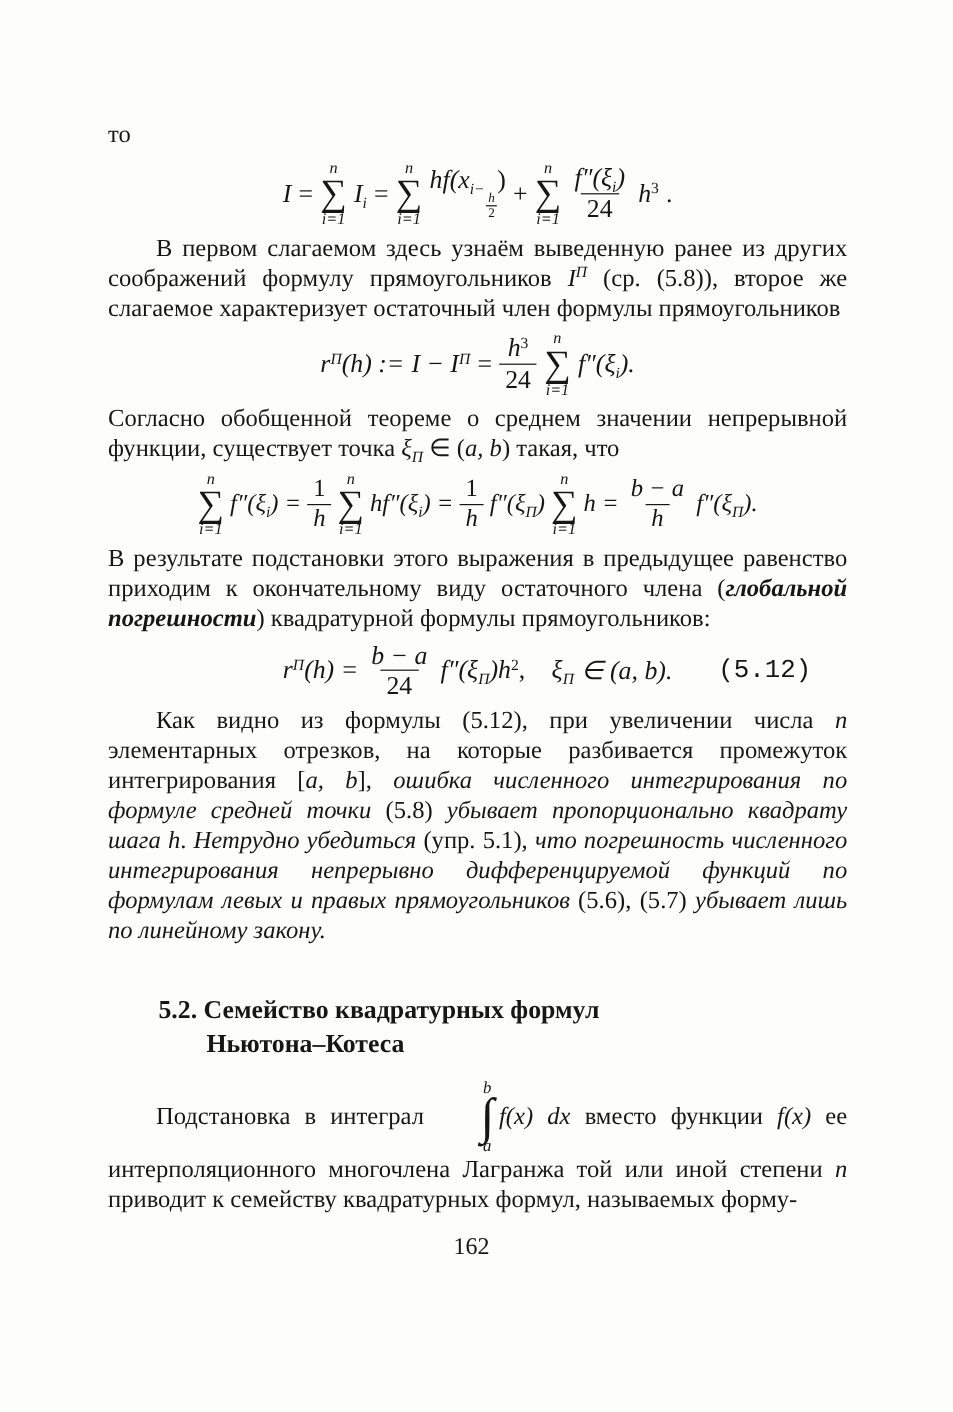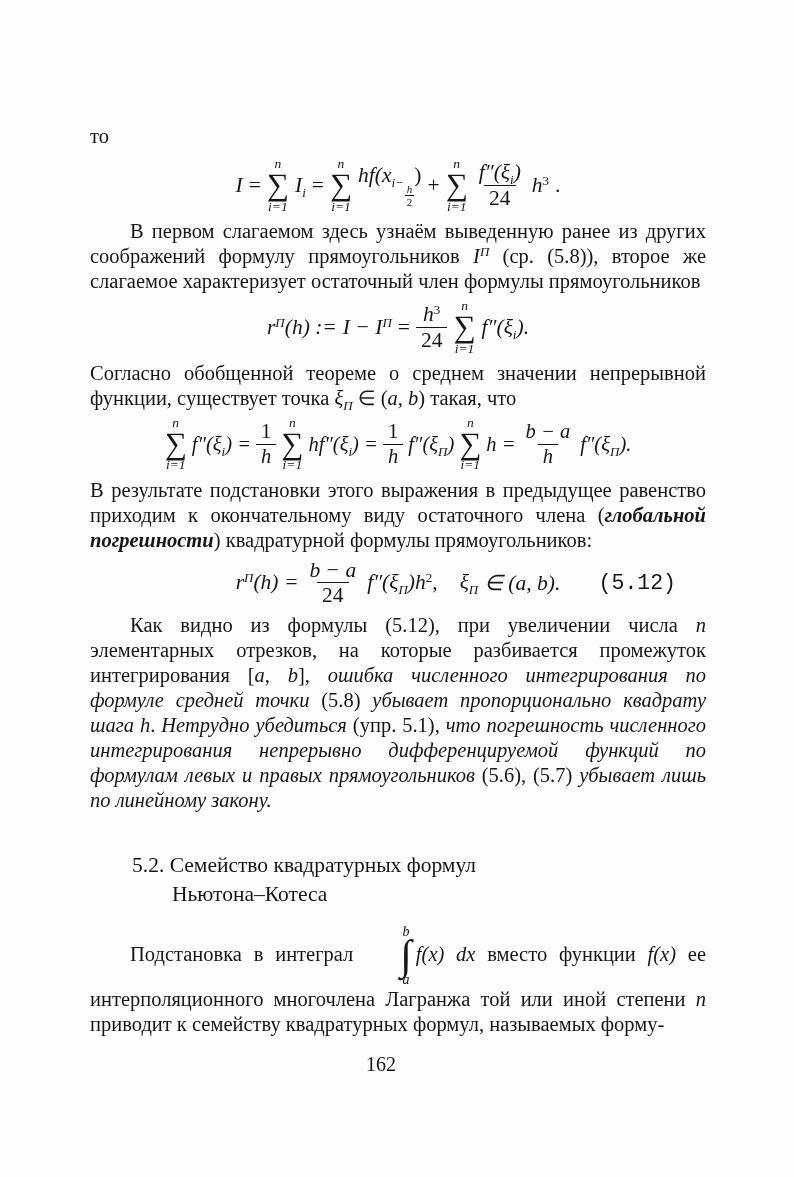--- a/index.html
+++ b/index.html
@@ -1,20 +1,20 @@
 <!DOCTYPE html>
 <html><head>
 <meta charset="utf-8">
 <style>
   html,body { margin:0; padding:0; background:#ffffff; }
   .page {
     position:relative; width:794px; height:1177px; background:#fdfdfb;
     font-family:"Liberation Serif", serif; color:#161616; overflow:hidden;
   }
-  .content { position:absolute; left:90px; top:100px; width:616px;margin-top:24px; }
+  .content { position:absolute; left:90px; top:100px; width:616px; }
   .para { font-size:20.5px; line-height:25px; text-align:justify; margin:0; }
   .indent { text-indent:40px; }
   .mi { font-style:italic; }
   .bi { font-style:italic; font-weight:700; }
   .it { font-style:italic; }
   .ssup { font-size:13px; vertical-align:7px; line-height:0; }
   .ssub { font-size:13px; vertical-align:-5px; line-height:0; }
   .formula {
     display:flex; justify-content:center; align-items:center; gap:6px;
     font-size:21.5px; margin:5px 0; white-space:nowrap;
@@ -27,28 +27,28 @@
   .bigop .lim { font-size:13.5px; font-style:italic; line-height:1.05; }
   .frac { display:inline-flex; flex-direction:column; align-items:center; }
   .frac .num, .frac .den { padding:0 5px; line-height:1.15;font-family:Liberation Serif, serif; }
   .frac .den { border-top:1.6px solid #161616; }
   .tfrac { display:inline-flex; flex-direction:column; align-items:center;
            font-size:11px; vertical-align:-11px; margin-left:1px; }
   .tfrac .tnum { line-height:1.1; }
   .tfrac .tden { border-top:1px solid #161616; padding:0 2px; line-height:1.1; }
   .tagged { position:relative;text-align:right; }
   .eqtag { position:absolute; right:30px; top:50%; transform:translateY(-50%); font-style:normal;font-family:Liberation Mono, monospace; }
-  .heading { font-weight:400; font-size:21.5px; line-height:29px; margin:38px 0 0 42px; }
+  .heading { font-weight:700; font-size:21.5px; line-height:29px; margin:38px 0 0 42px; }
   .heading .h2 { margin-left:40px; }
   #p5 { margin-top:16px; }
   .intwrap { display:inline-flex; flex-direction:column; align-items:center;
              vertical-align:middle; line-height:1; margin:0 4px 0 7px; }
   .intwrap .iop { font-size:42px; line-height:0.8; }
   .intwrap .ilim { font-size:14px; font-style:italic; line-height:1; }
-  .pageno { position:absolute; top:1053px; left:0; width:762px; text-align:center; font-size:20px; }
+  .pageno { position:absolute; top:1028px; left:0; width:762px; text-align:center; font-size:20px;padding-left:12px; }
 </style>
 </head>
 <body>
 
 <div class="page">
   <div class="content">
 
     <p class="para">то</p>
 
     <div class="formula" id="f1">

